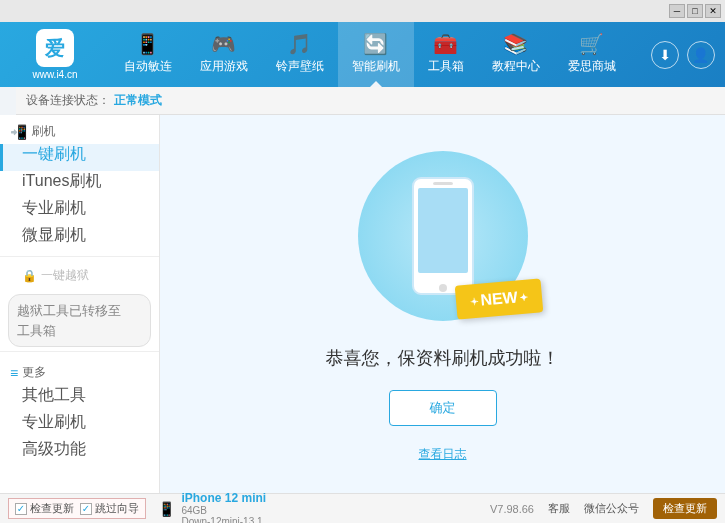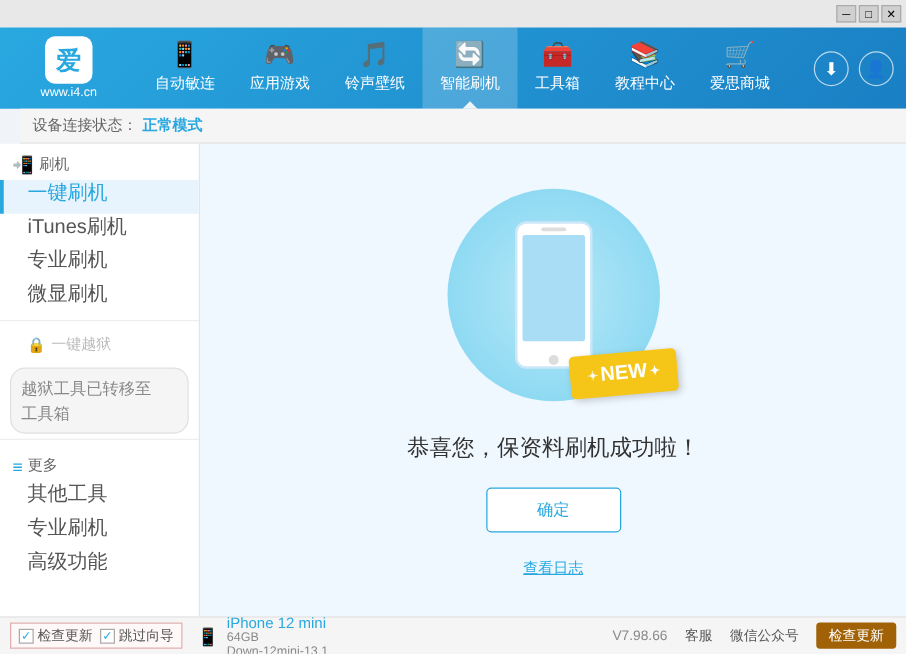--- a/index.html
+++ b/index.html
@@ -331,21 +331,21 @@
       color: #29a8e0;
       font-size: 14px;
     }
     .device-details {
       display: flex;
       flex-direction: column;
     }
     .device-name {
       color: #29a8e0;
       font-size: 12px;
-      font-weight: normal;
+      font-weight: bold;
     }
     .device-sub {
       color: #888;
       font-size: 10px;
     }
     .bottom-right {
       margin-left: auto;
       display: flex;
       align-items: center;
       gap: 14px;

